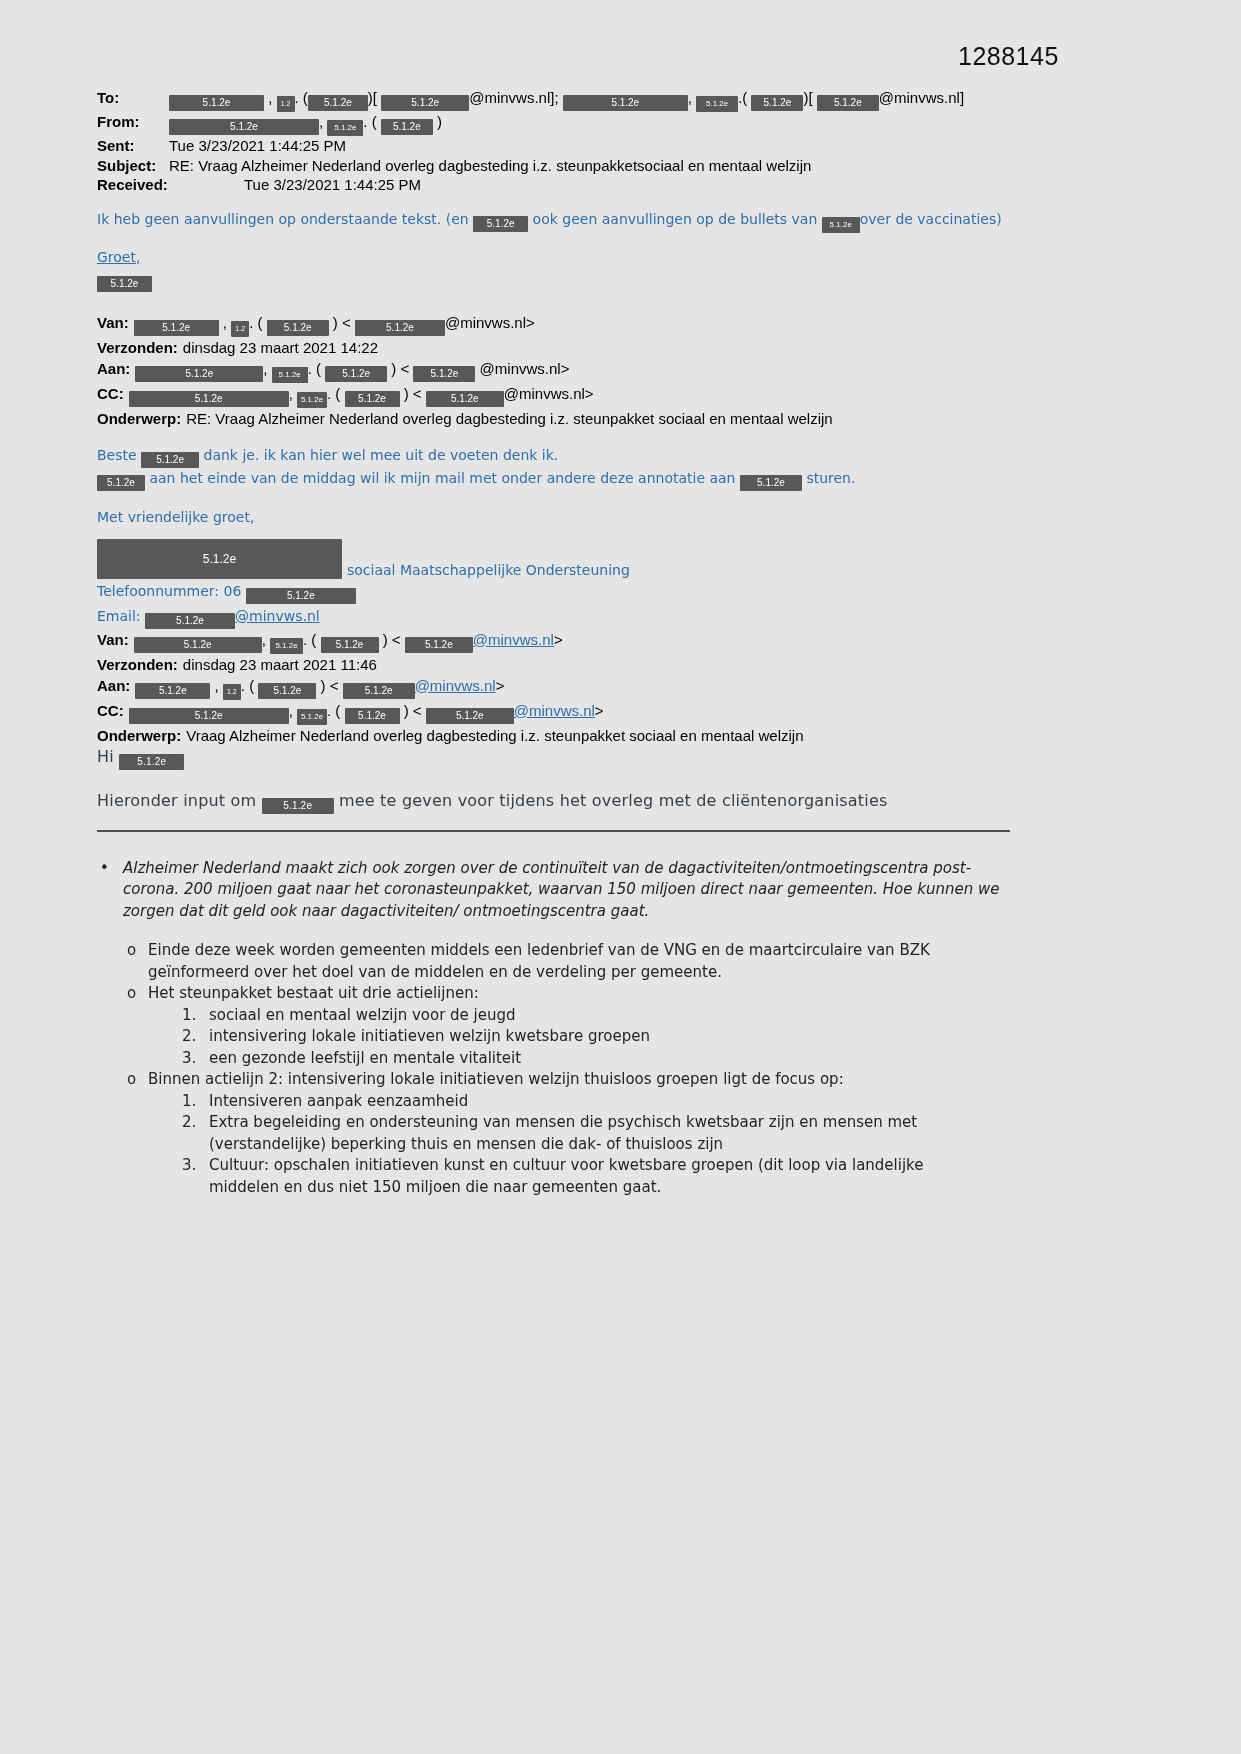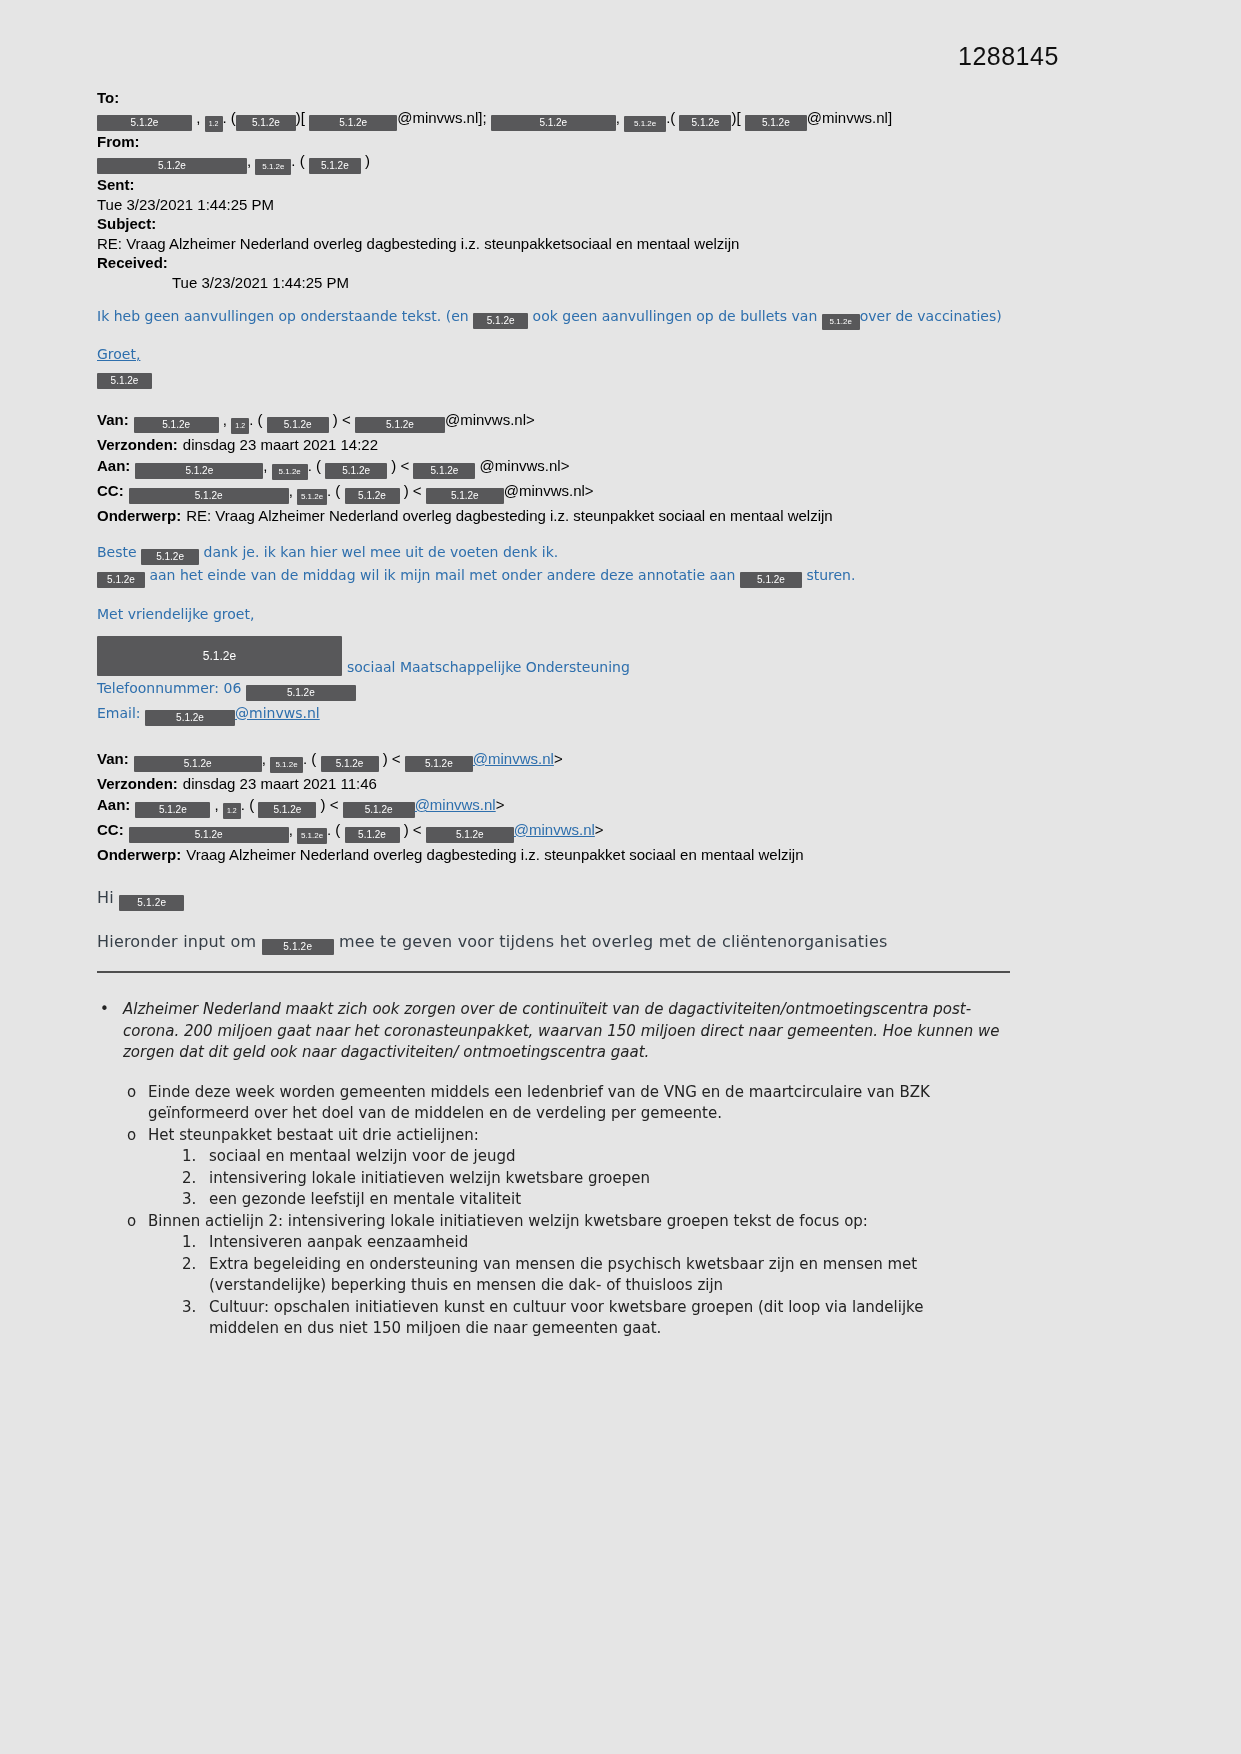--- a/index.html
+++ b/index.html
@@ -10,21 +10,21 @@
     color:#000; position:relative; overflow:hidden;
   }
   .page { position:absolute; inset:0; background:#e5e5e5; }
   .doc-number {
     position:absolute; top:42px; left:958px;
     font-size:25px; letter-spacing:0.5px; color:#101010;
   }
   .content { position:absolute; left:97px; top:88px; width:916px; }
 
   
-  .hrow { display:flex; font-size:15px; line-height:19.5px;flex-direction:column; }
+  .hrow { display:flex; font-size:15px; line-height:19.5px; }
   .hlabel { width:72px; font-weight:bold; flex-shrink:0; }
   .hvalue { flex:1; }
   .hrow.received .hvalue { padding-left:75px; }
 
   
   .redact {
     display:inline-block; background:#58585a; color:#fff;
     font-size:10px; line-height:16px; height:16px; text-align:center;
     padding:0 3px; vertical-align:-3px; border-radius:1px;
     font-family:"Liberation Sans", sans-serif;
@@ -70,21 +70,21 @@
   .l2 { margin-left:30px; }
   .l2 .marker { width:21px; }
   .l3 { margin-left:85px; }
   .l3 .marker { width:27px; }
   .l3 .btext { max-width:760px; }
   .italic { font-style:italic; }
   .btext { flex:1; }
 
   .mt2{margin-top:2px}.mt12{margin-top:12px}
   .mt14{margin-top:14px}.mt16{margin-top:16px}.mt18{margin-top:18px}
-  .mt20{margin-top:20px}.mt22{margin-top:22px}
+  .mt20{margin-top:20px}.mt22{}
   .mt26{margin-top:26px}
 </style>
 </head>
 <body>
 
 <div class="page">
 
   <div class="doc-number">1288145</div>
 
   <div class="content">
@@ -194,21 +194,21 @@
         <span class="marker">2.</span>
         <div class="btext">intensivering lokale initiatieven welzijn kwetsbare groepen</div>
       </div>
       <div class="li l3">
         <span class="marker">3.</span>
         <div class="btext">een gezonde leefstijl en mentale vitaliteit</div>
       </div>
 
       <div class="li l2">
         <span class="marker">o</span>
-        <div class="btext">Binnen actielijn 2: intensivering lokale initiatieven welzijn kwetsbare groepen tekst de focus op:</div>
+        <div class="btext">Binnen actielijn 2: intensivering lokale initiatieven welzijn thuisloos groepen ligt de focus op:</div>
       </div>
       <div class="li l3">
         <span class="marker">1.</span>
         <div class="btext">Intensiveren aanpak eenzaamheid</div>
       </div>
       <div class="li l3">
         <span class="marker">2.</span>
         <div class="btext">Extra begeleiding en ondersteuning van mensen die psychisch kwetsbaar zijn en mensen met (verstandelijke) beperking thuis en mensen die dak- of thuisloos zijn</div>
       </div>
       <div class="li l3">

